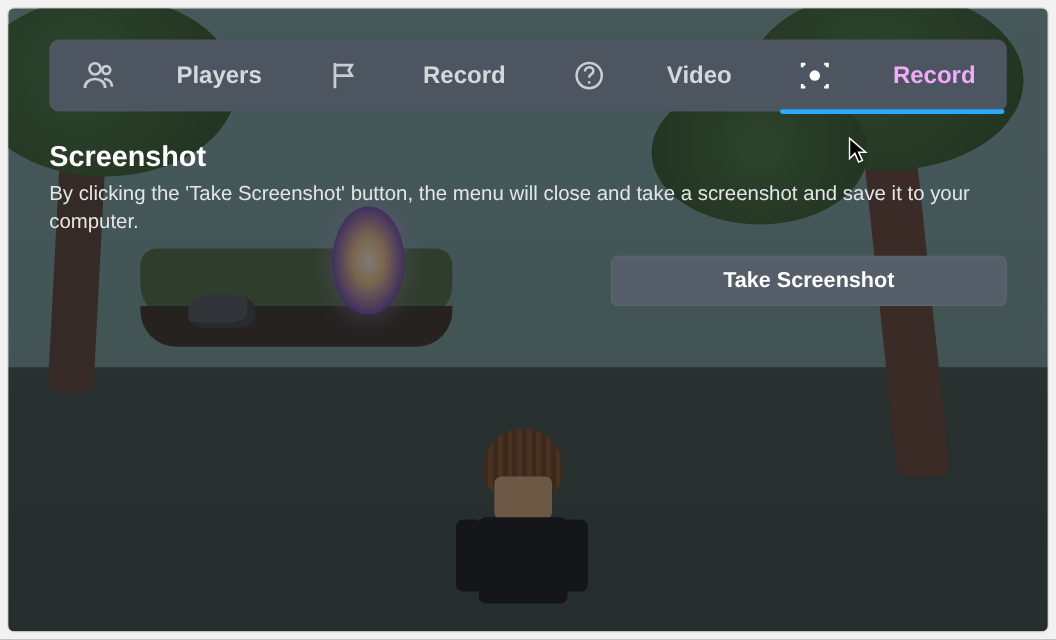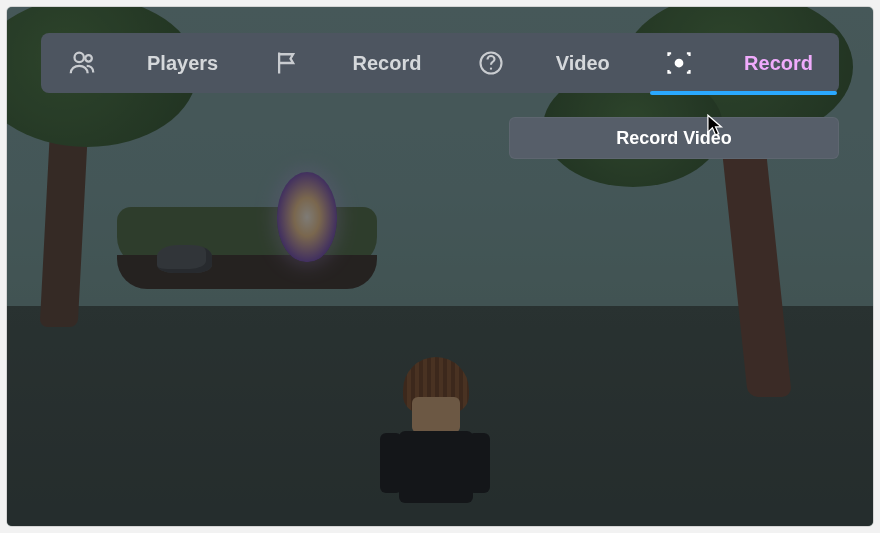--- a/index.html
+++ b/index.html
@@ -136,27 +136,31 @@
             <path d="M7 5h-3v3M25 5h3v3M7 27h-3v-3M25 27h3v-3"></path>
             <circle cx="16" cy="16" r="5" fill="currentColor" stroke="none"></circle>
           </svg>
         </span>
         <span class="lbl">Record</span>
         <span class="underline"></span>
       </div>
 
     </div>
 
+    <div class="section">
+      <h2>Screenshot</h2>
+      <p>By clicking the 'Take Screenshot' button, the menu will close and take a screenshot and save it to your computer.</p>
+      <div class="btn-row">
+        <div class="btn">
+          <span>Take Screenshot</span>
+        </div>
+      </div>
+    </div>
 
     <div class="section">
-      <div class="btn-row">
-        <div class="btn">
-          <span>Record Video</span>
-        </div>
-      </div>
     </div>
 
   </div>
 
   <svg class="cursor" viewBox="0 0 20 26">
     <path d="M1 1 L1 20 L6 15 L9.5 23 L13 21.5 L9.5 14 L16 14 Z" fill="#000" stroke="#fff" stroke-width="1.4"></path>
   </svg>
 
 </div>
 

